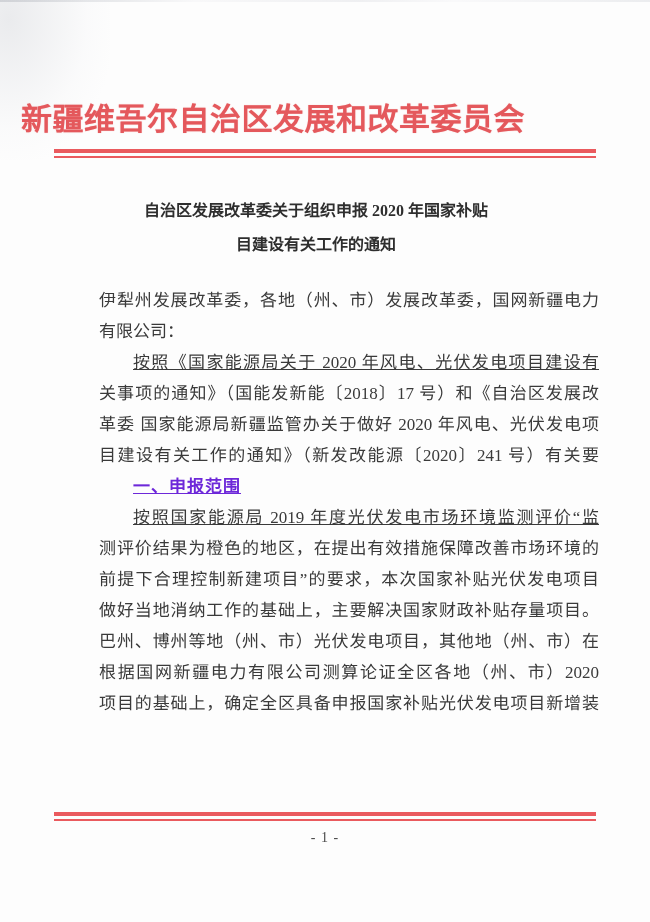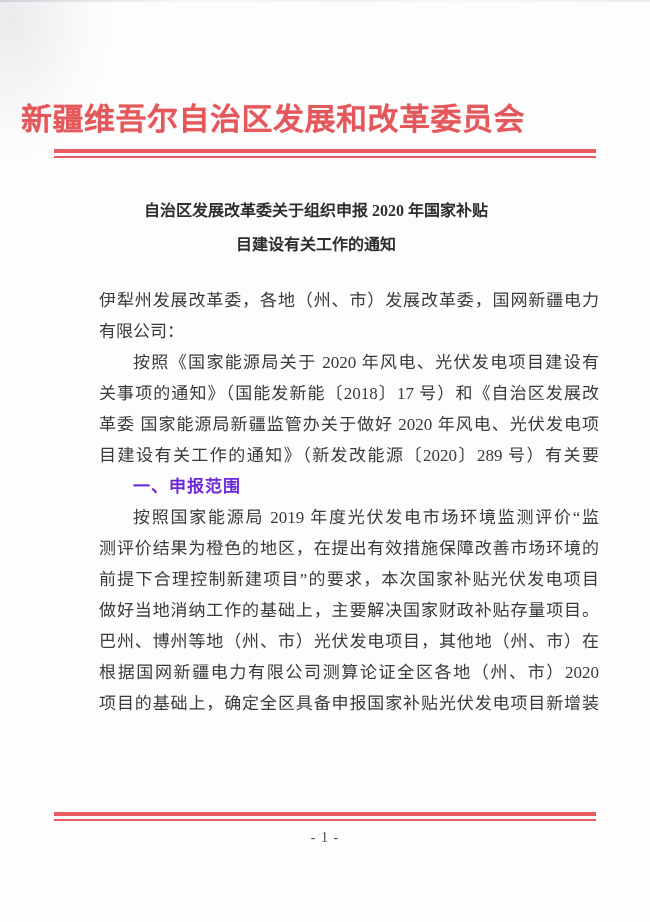--- a/index.html
+++ b/index.html
@@ -53,21 +53,21 @@
   }
   
   .body-text{
     position:absolute;top:285px;left:75px;width:500px;
     color:var(--ink);
     font-size:17px;line-height:31px;margin-left:24px;
   }
   .ln{width:500px;}
   .j{text-align:justify;text-align-last:justify;}
   .l{text-align:right;text-align-last:left;}
-  .ind{text-indent:2em;}
+  .ind{text-indent:2em;text-decoration:underline;}
   .hd{
     font-weight:bold;color:#6d28d9;
     font-family:"Liberation Sans","DejaVu Sans",sans-serif;
     letter-spacing:1px;
   }
   
   .page-number{
     position:absolute;top:830px;left:0;width:650px;
     text-align:center;color:#4a4a4a;
     font-size:14px;letter-spacing:1px;
@@ -87,21 +87,21 @@
   <div>自治区发展改革委关于组织申报 2020 年国家补贴</div>
   <div>目建设有关工作的通知</div>
 </div>
 
 <div class="body-text">
   <div class="ln j">伊犁州发展改革委，各地（州、市）发展改革委，国网新疆电力</div>
   <div class="ln l">有限公司：</div>
   <div class="ln j ind">按照《国家能源局关于 2020 年风电、光伏发电项目建设有</div>
   <div class="ln j">关事项的通知》（国能发新能〔2018〕17 号）和《自治区发展改</div>
   <div class="ln j">革委 国家能源局新疆监管办关于做好 2020 年风电、光伏发电项</div>
-  <div class="ln j">目建设有关工作的通知》（新发改能源〔2020〕289 号）有关要</div>
+  <div class="ln j">目建设有关工作的通知》（新发改能源〔2020〕241 号）有关要</div>
   <div class="ln l ind hd">一、申报范围</div>
   <div class="ln j ind">按照国家能源局 2019 年度光伏发电市场环境监测评价“监</div>
   <div class="ln j">测评价结果为橙色的地区，在提出有效措施保障改善市场环境的</div>
   <div class="ln j">前提下合理控制新建项目”的要求，本次国家补贴光伏发电项目</div>
   <div class="ln j">做好当地消纳工作的基础上，主要解决国家财政补贴存量项目。</div>
   <div class="ln j">巴州、博州等地（州、市）光伏发电项目，其他地（州、市）在</div>
   <div class="ln j">根据国网新疆电力有限公司测算论证全区各地（州、市）2020</div>
   <div class="ln j">项目的基础上，确定全区具备申报国家补贴光伏发电项目新增装</div>
 </div>
 

